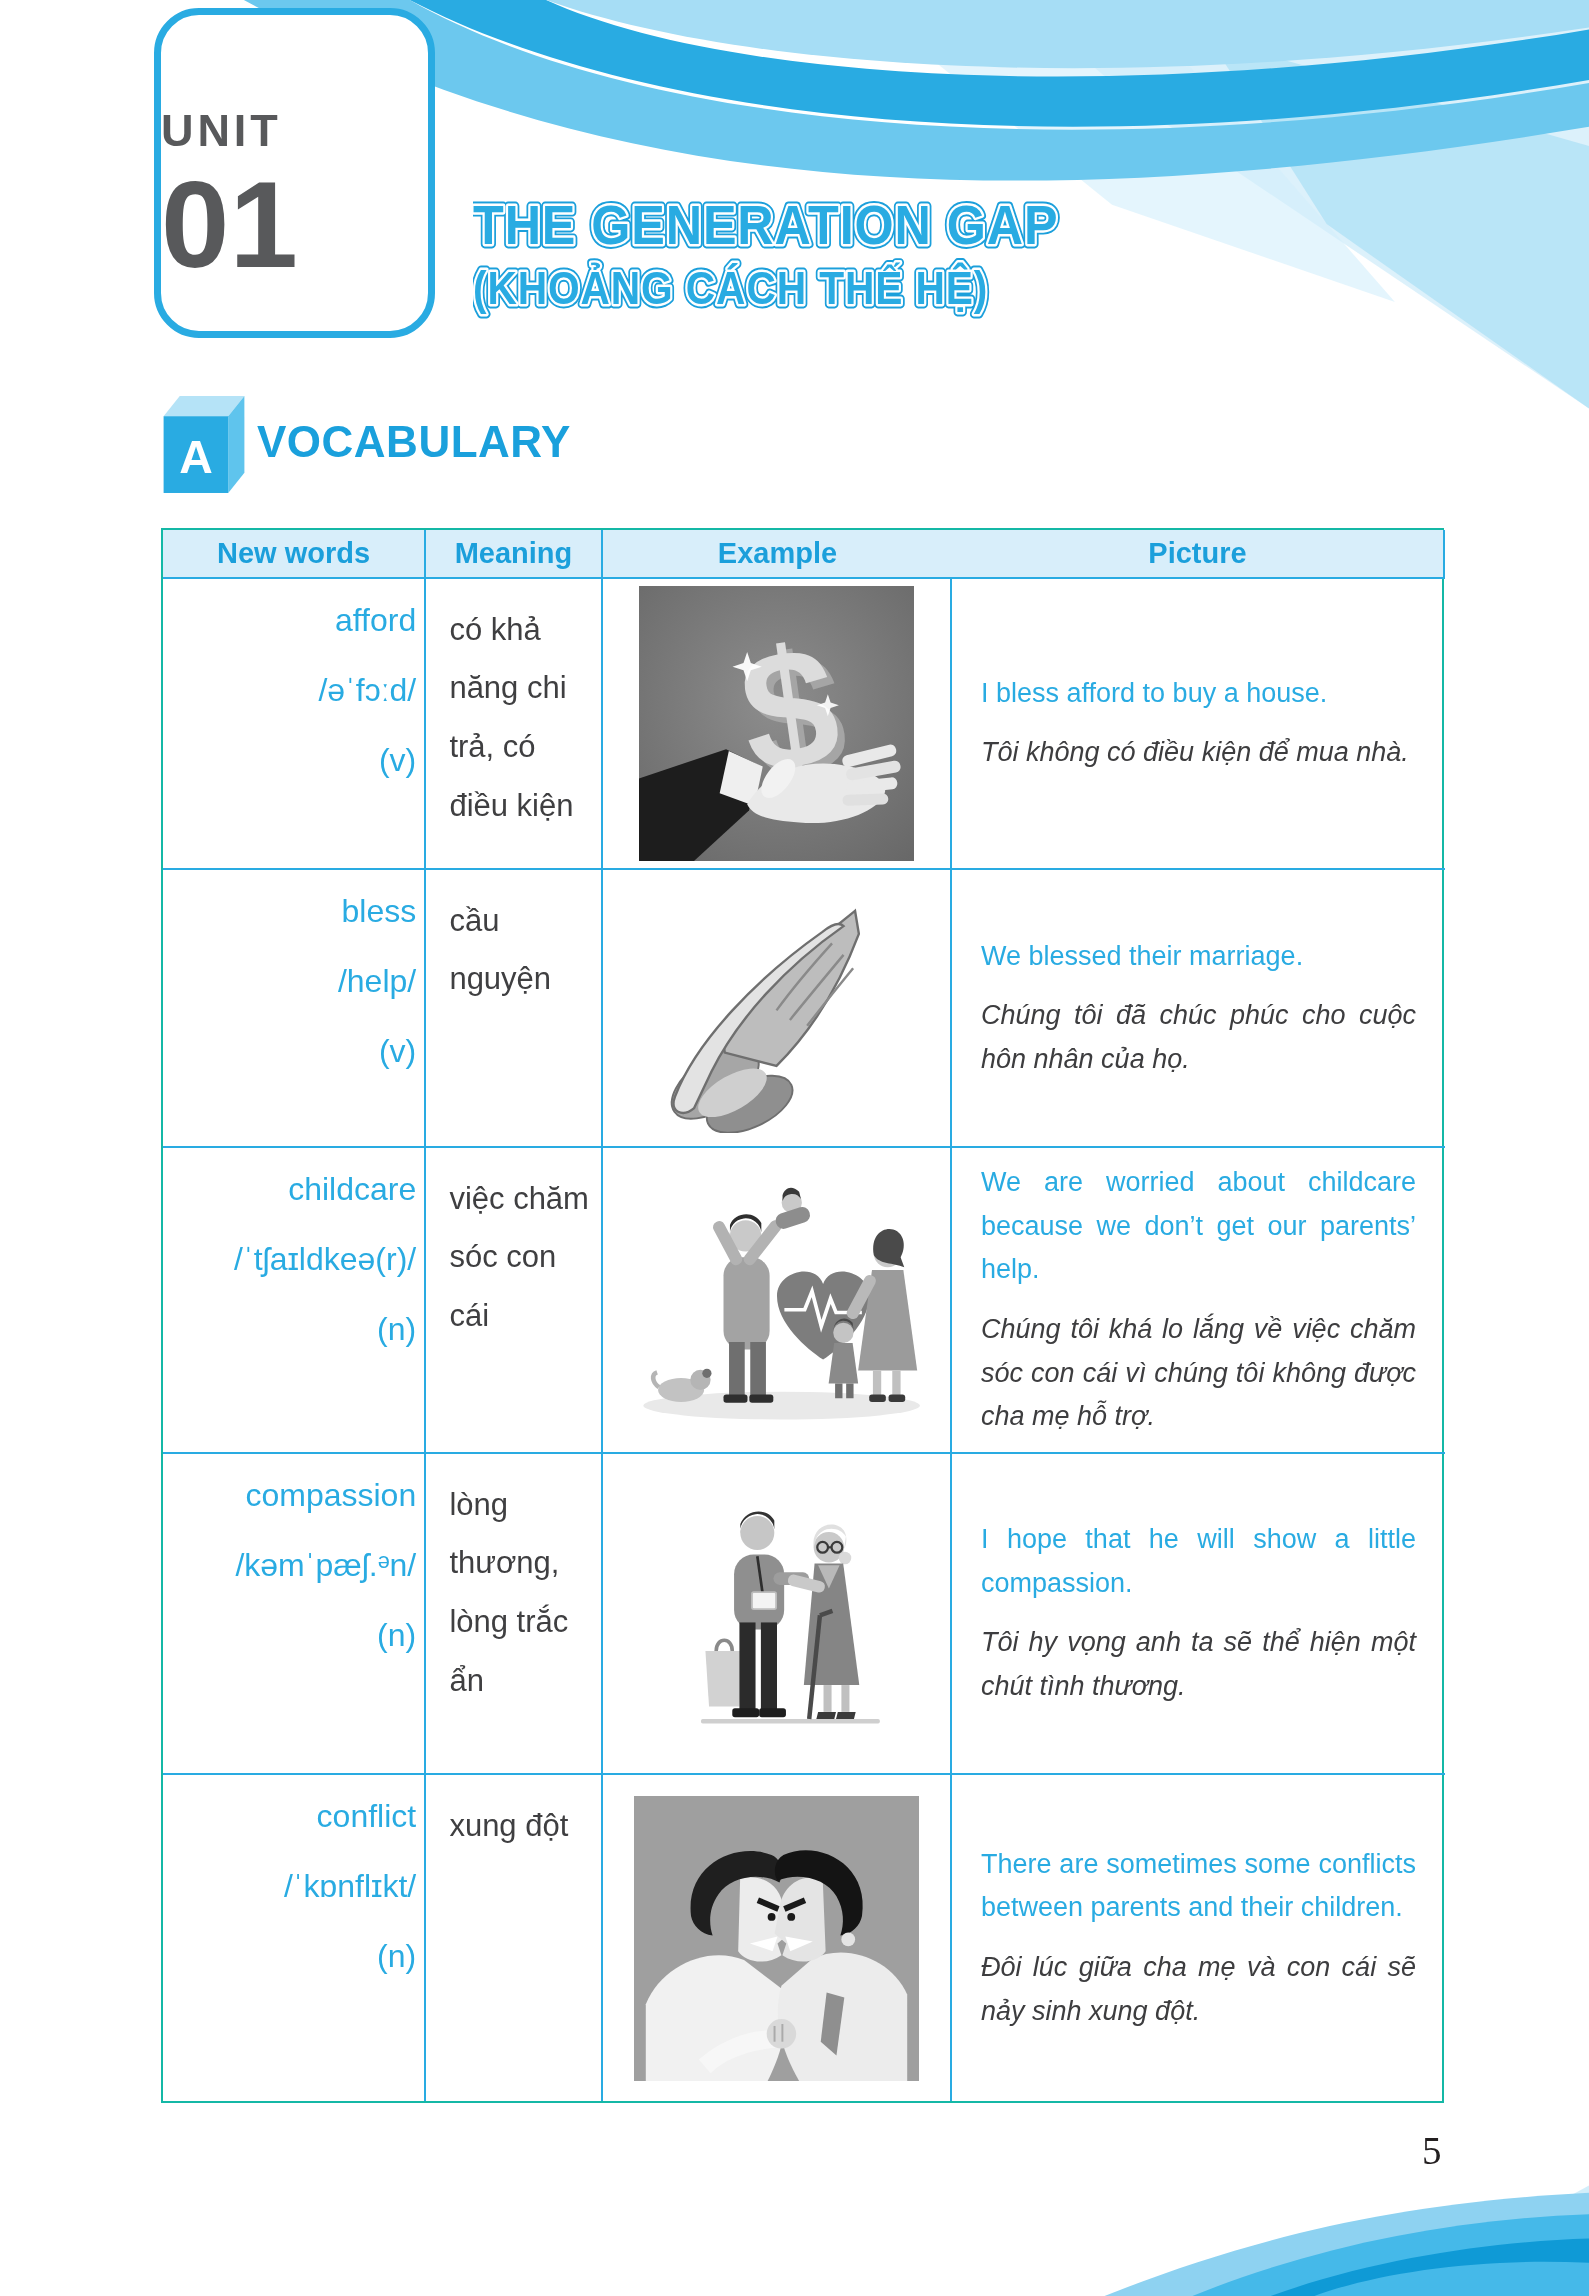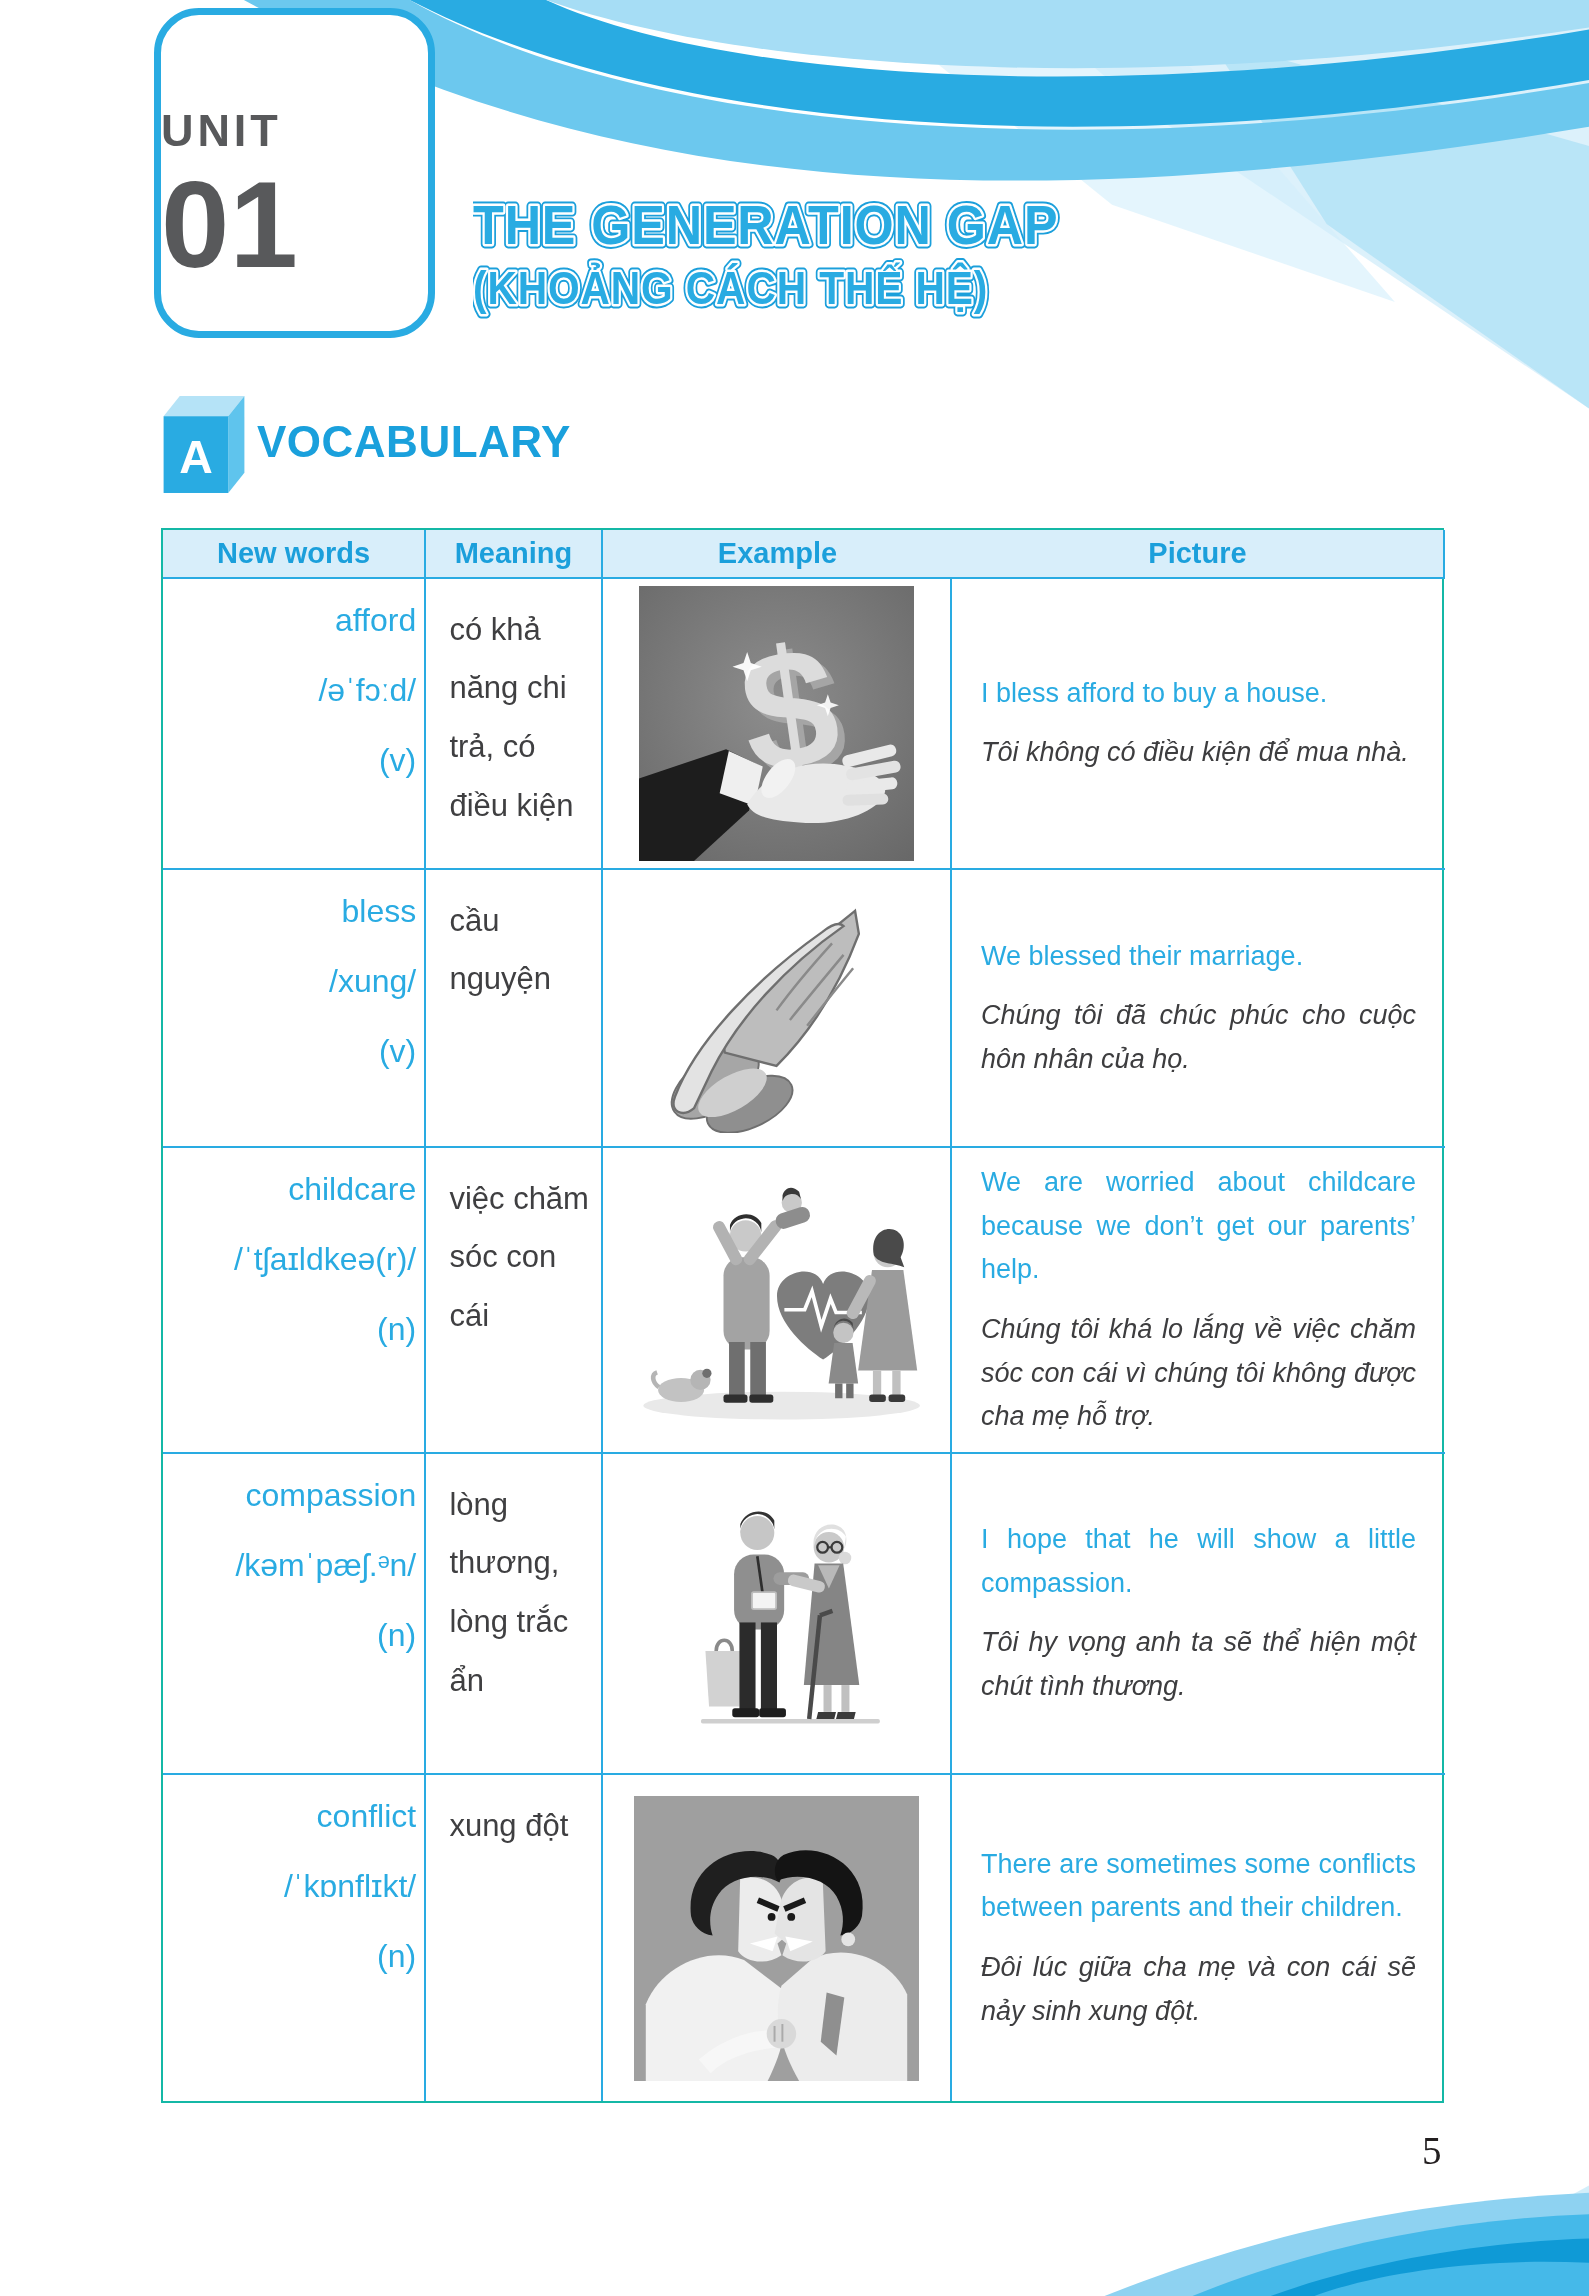--- a/index.html
+++ b/index.html
@@ -142,21 +142,21 @@
         <ellipse cx="152" cy="210" rx="13" ry="25" transform="rotate(38 152 210)" fill="#f2f2f2"></ellipse>
       </svg>
     </div>
     <div class="cell example-cell last-col">
       <p class="ex-en">I bless afford to buy a house.</p>
       <p class="ex-vi">Tôi không có điều kiện để mua nhà.</p>
     </div>
 
     <div class="cell word-cell">
       <div>bless</div>
-      <div>/xung/</div>
+      <div>/help/</div>
       <div>(v)</div>
     </div>
     <div class="cell meaning-cell">cầu nguyện</div>
     <div class="cell picture-cell">
       <svg width="293" height="249" viewBox="0 0 300 260">
         <ellipse cx="86" cy="208" rx="52" ry="27" transform="rotate(-35 86 208)" fill="#a6a6a6" stroke="#6f6f6f" stroke-width="2"></ellipse>
         <ellipse cx="122" cy="230" rx="48" ry="24" transform="rotate(-25 122 230)" fill="#8f8f8f" stroke="#6f6f6f" stroke-width="2"></ellipse>
         <ellipse cx="104" cy="218" rx="40" ry="18" transform="rotate(-30 104 218)" fill="#cfcfcf"></ellipse>
         <path d="M232,28 L118,120 C100,138 92,158 96,176 L150,190 C190,150 218,100 236,52 Z" fill="#bdbdbd" stroke="#6f6f6f" stroke-width="2.5"></path>
         <path d="M220,44 C160,86 110,140 82,196 L64,234 C52,244 38,238 44,222 C66,164 130,98 198,50 C208,42 216,40 220,44 Z" fill="#e3e3e3" stroke="#6f6f6f" stroke-width="2.5"></path>

